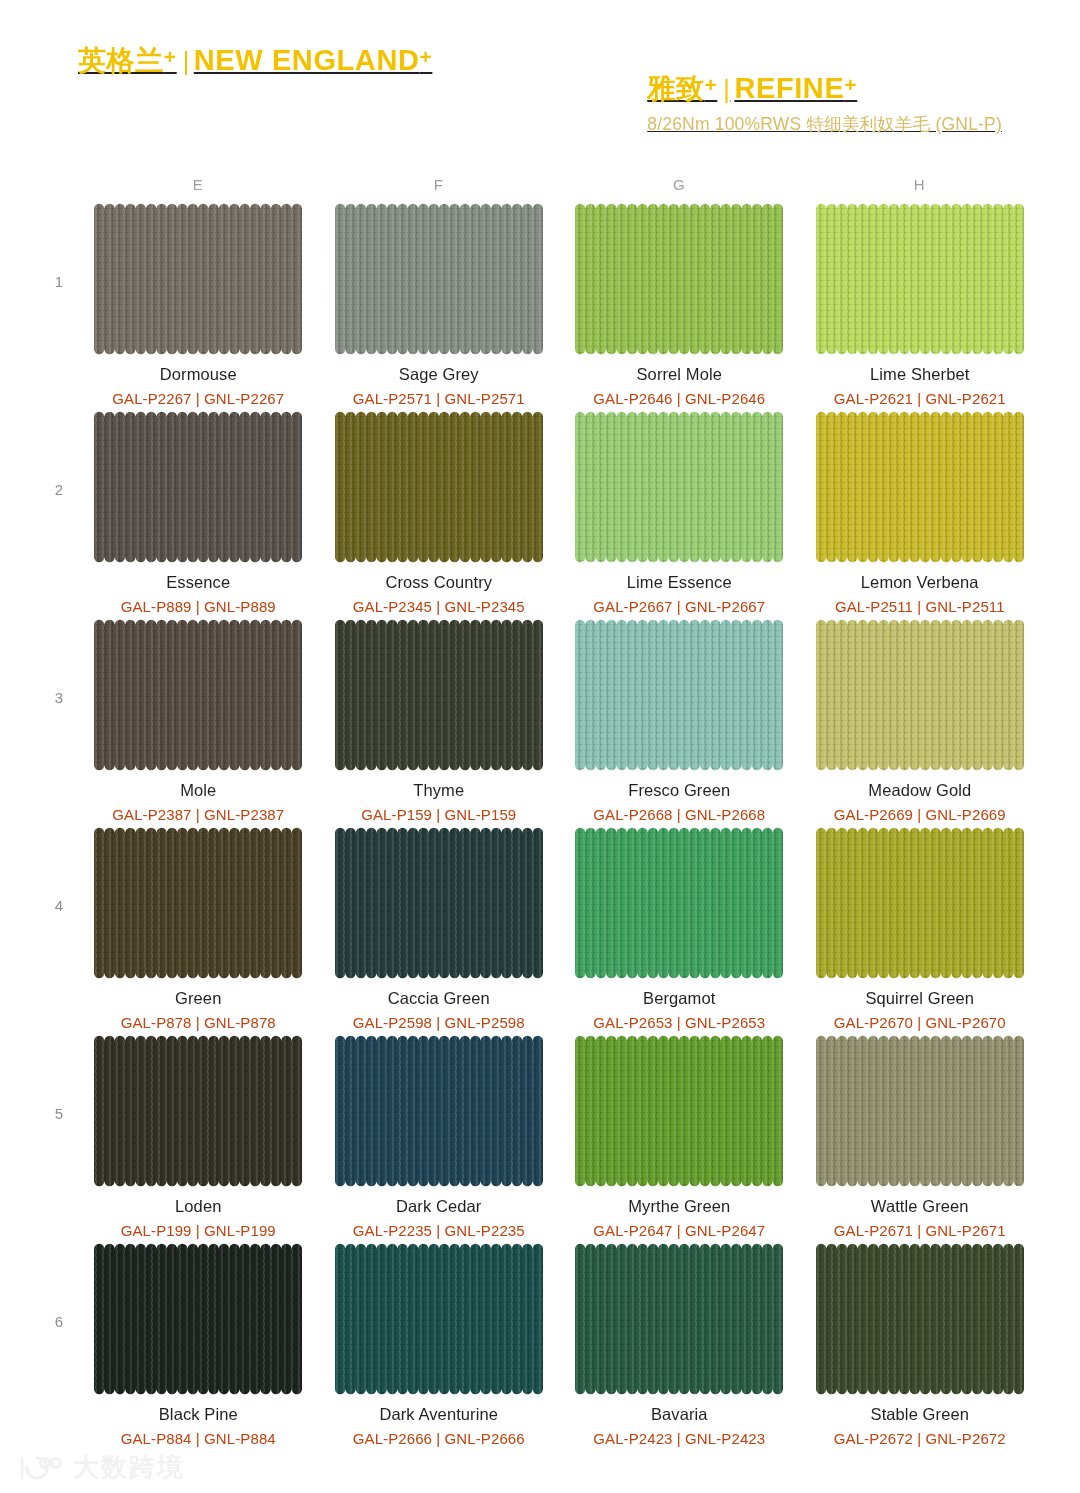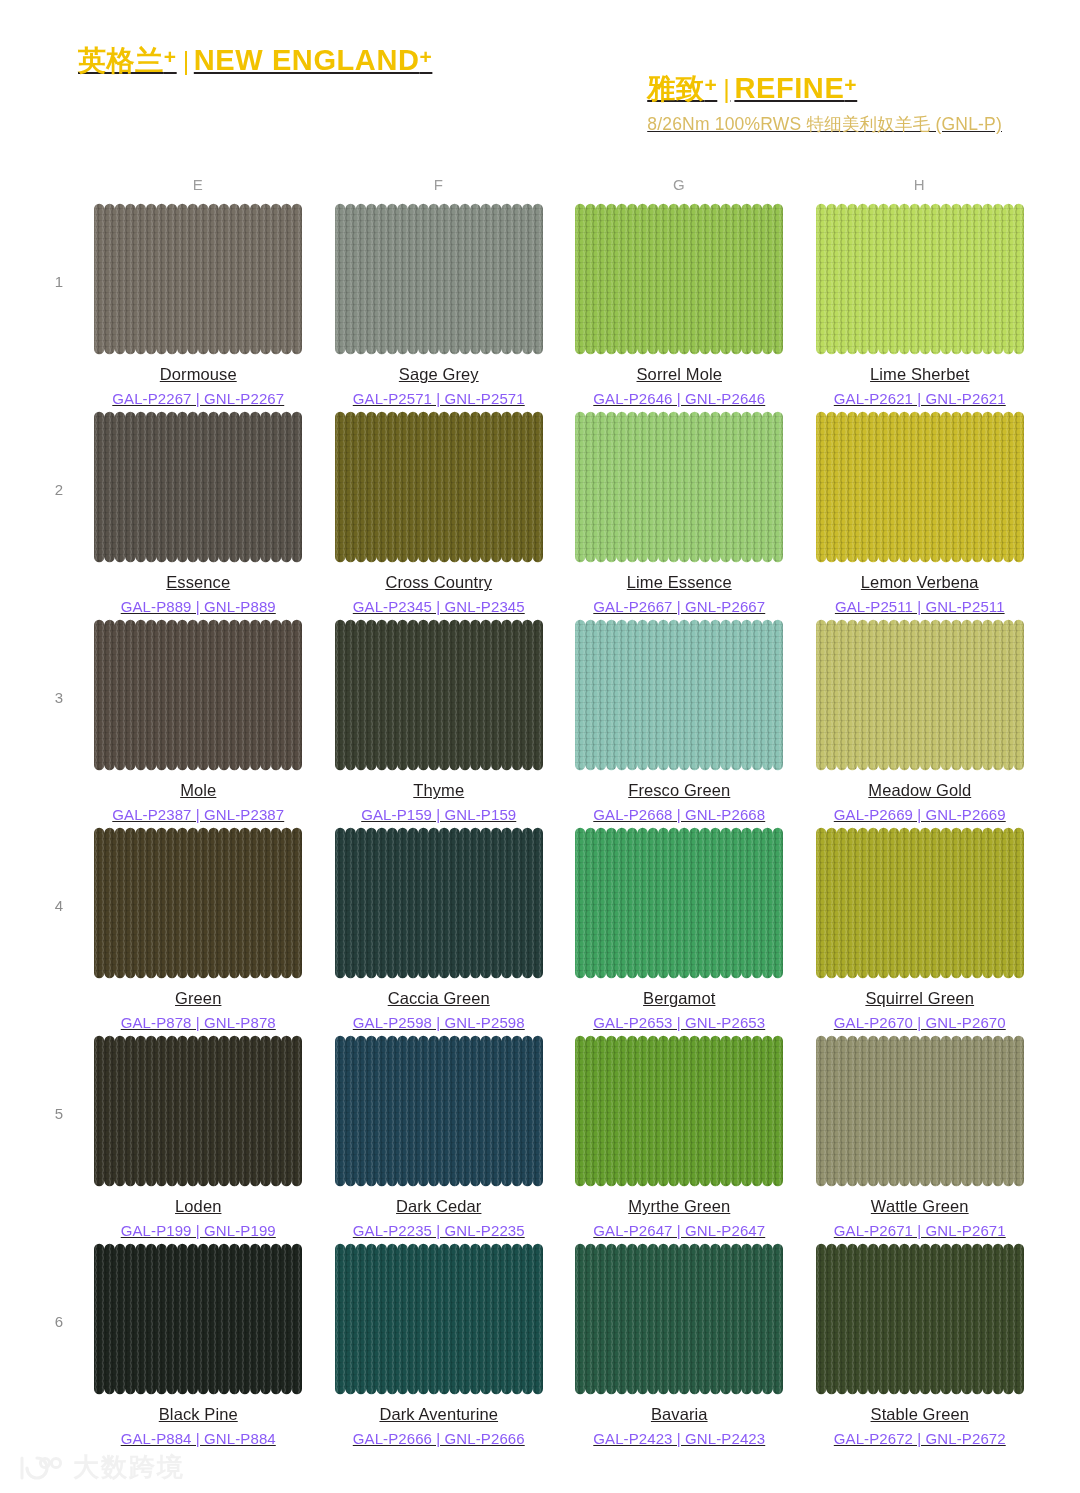--- a/index.html
+++ b/index.html
@@ -82,21 +82,20 @@
     justify-content: center;
     font-size: 15px;
     color: #8c8c8c;
     padding-bottom: 52px;
   }
 
   .cell {
     display: flex;
     flex-direction: column;
     align-items: center;
-    text-decoration: underline;
   }
 
   
   .swatch-wrap {
     position: relative;
     width: 208px;
     height: 152px;
   }
   
   .swatch-svg {
@@ -111,21 +110,21 @@
     margin-top: 10px;
     font-size: 16.5px;
     color: #231f20;
     letter-spacing: 0.1px;
     text-align: center;
     white-space: nowrap;
   }
   .code {
     margin-top: 6px;
     font-size: 15px;
-    color: #8b5cf6;
+    color: #c2410c;
     letter-spacing: 0.1px;
     text-align: center;
     white-space: nowrap;
   }
 
   
   .watermark {
     position: absolute;
     left: 18px;
     bottom: 8px;

